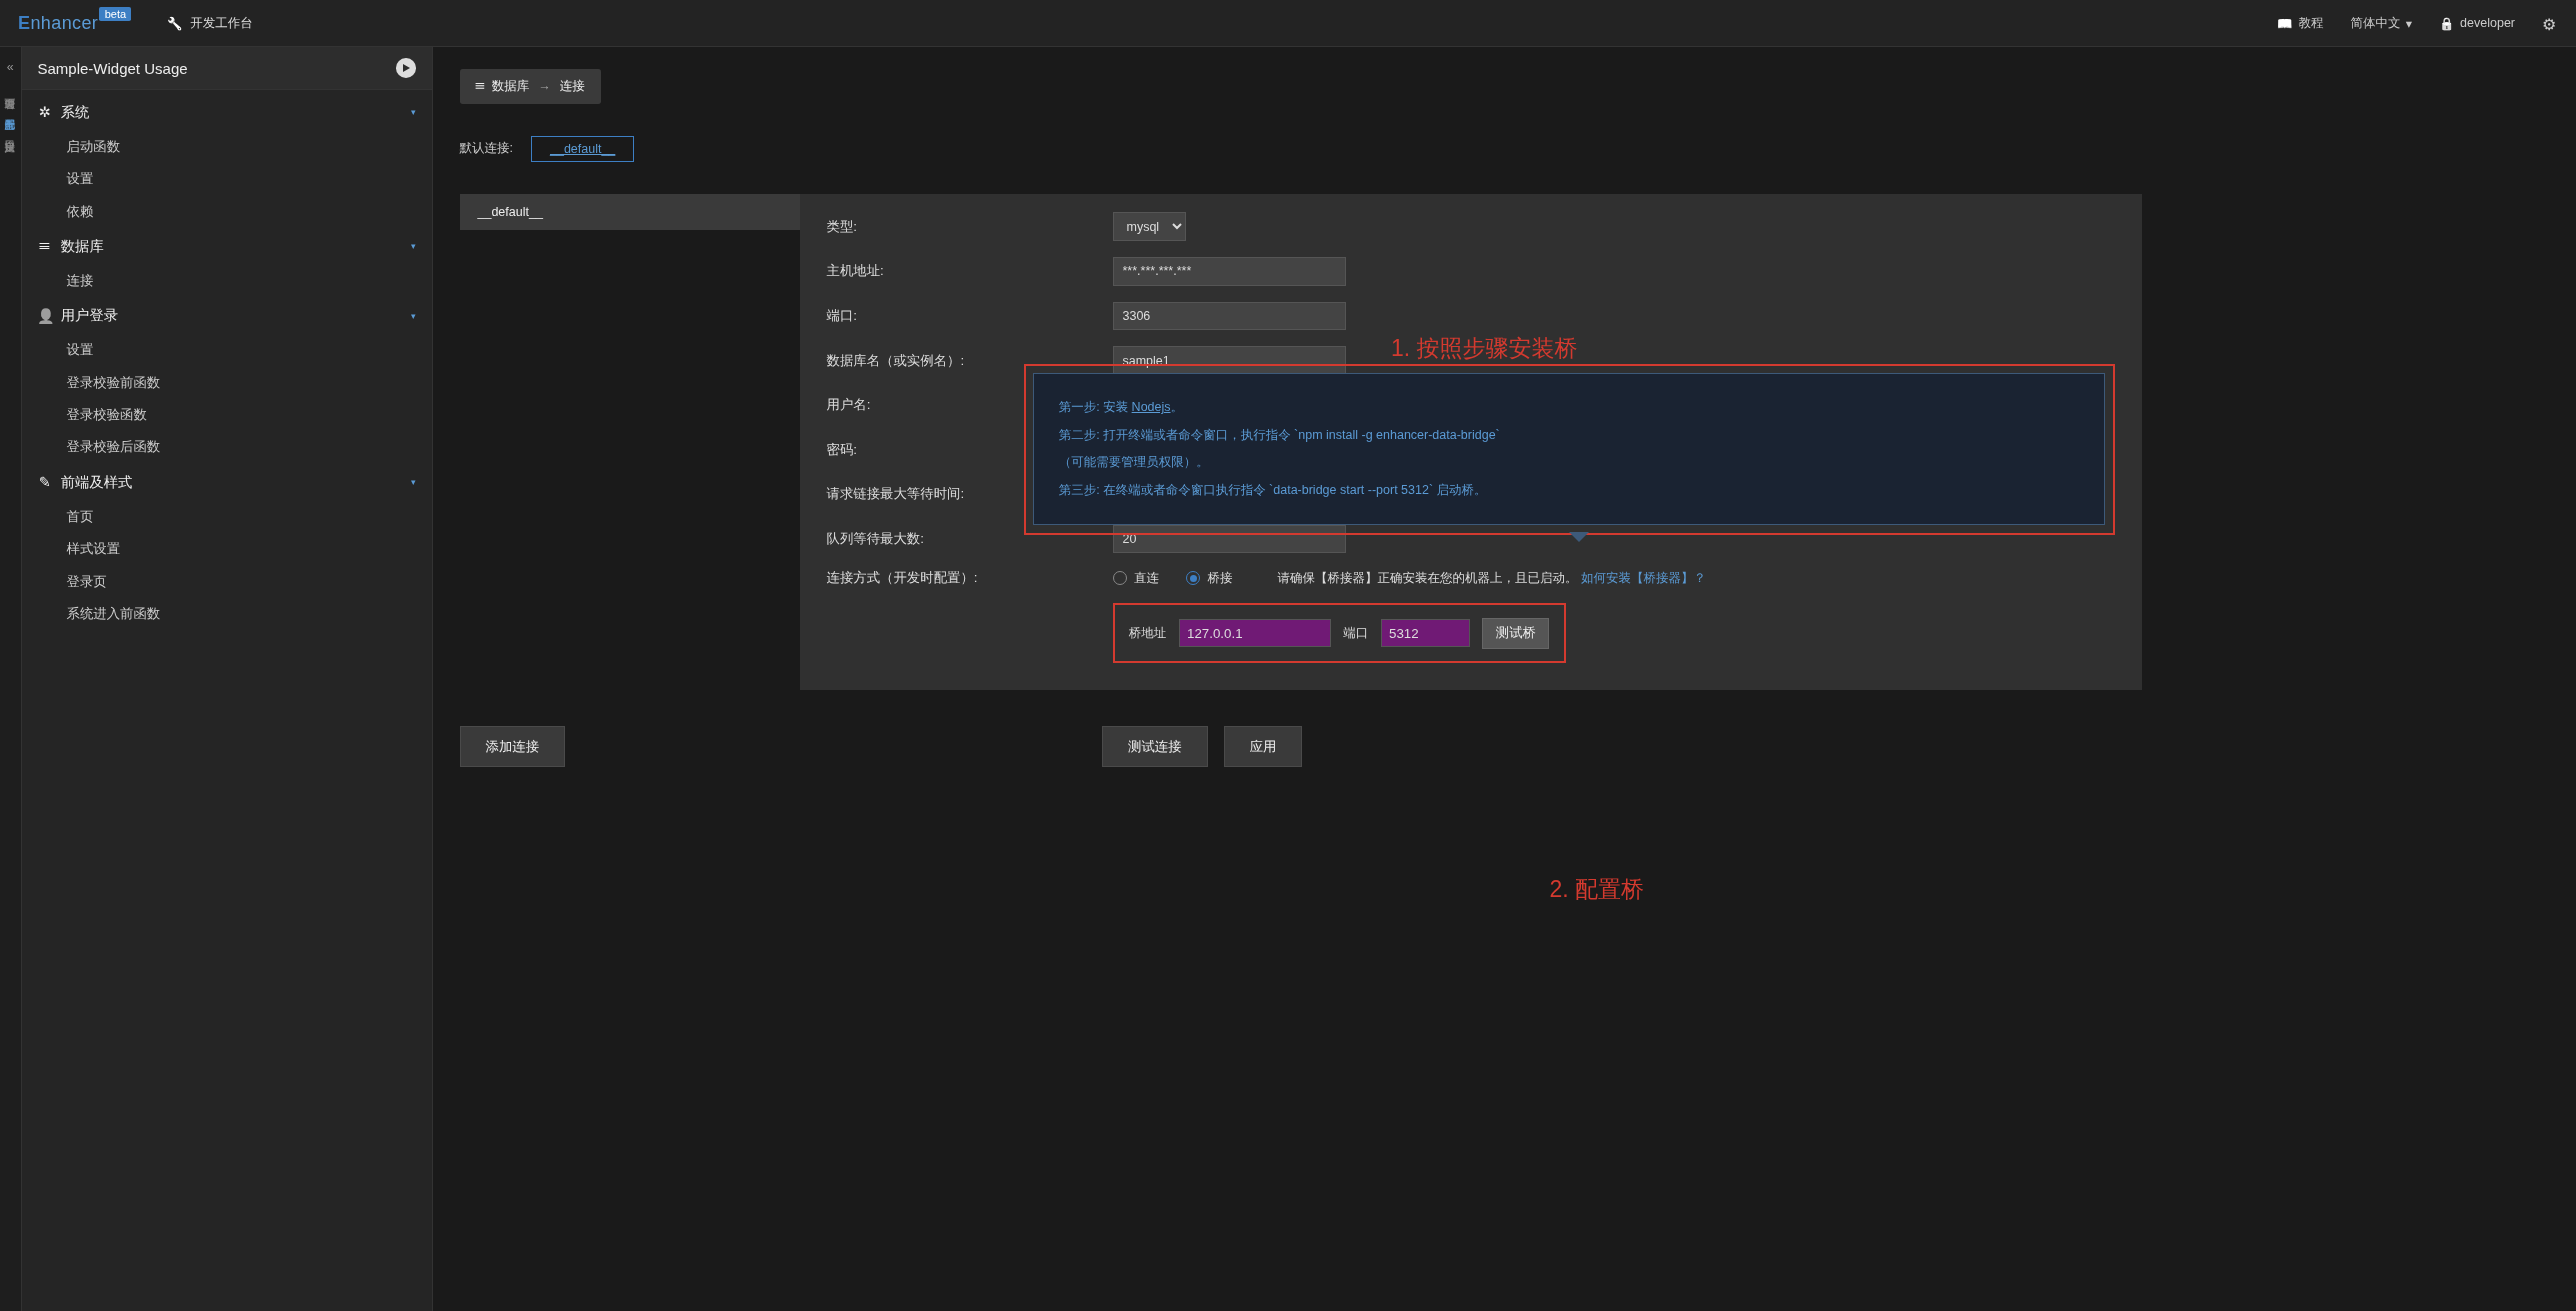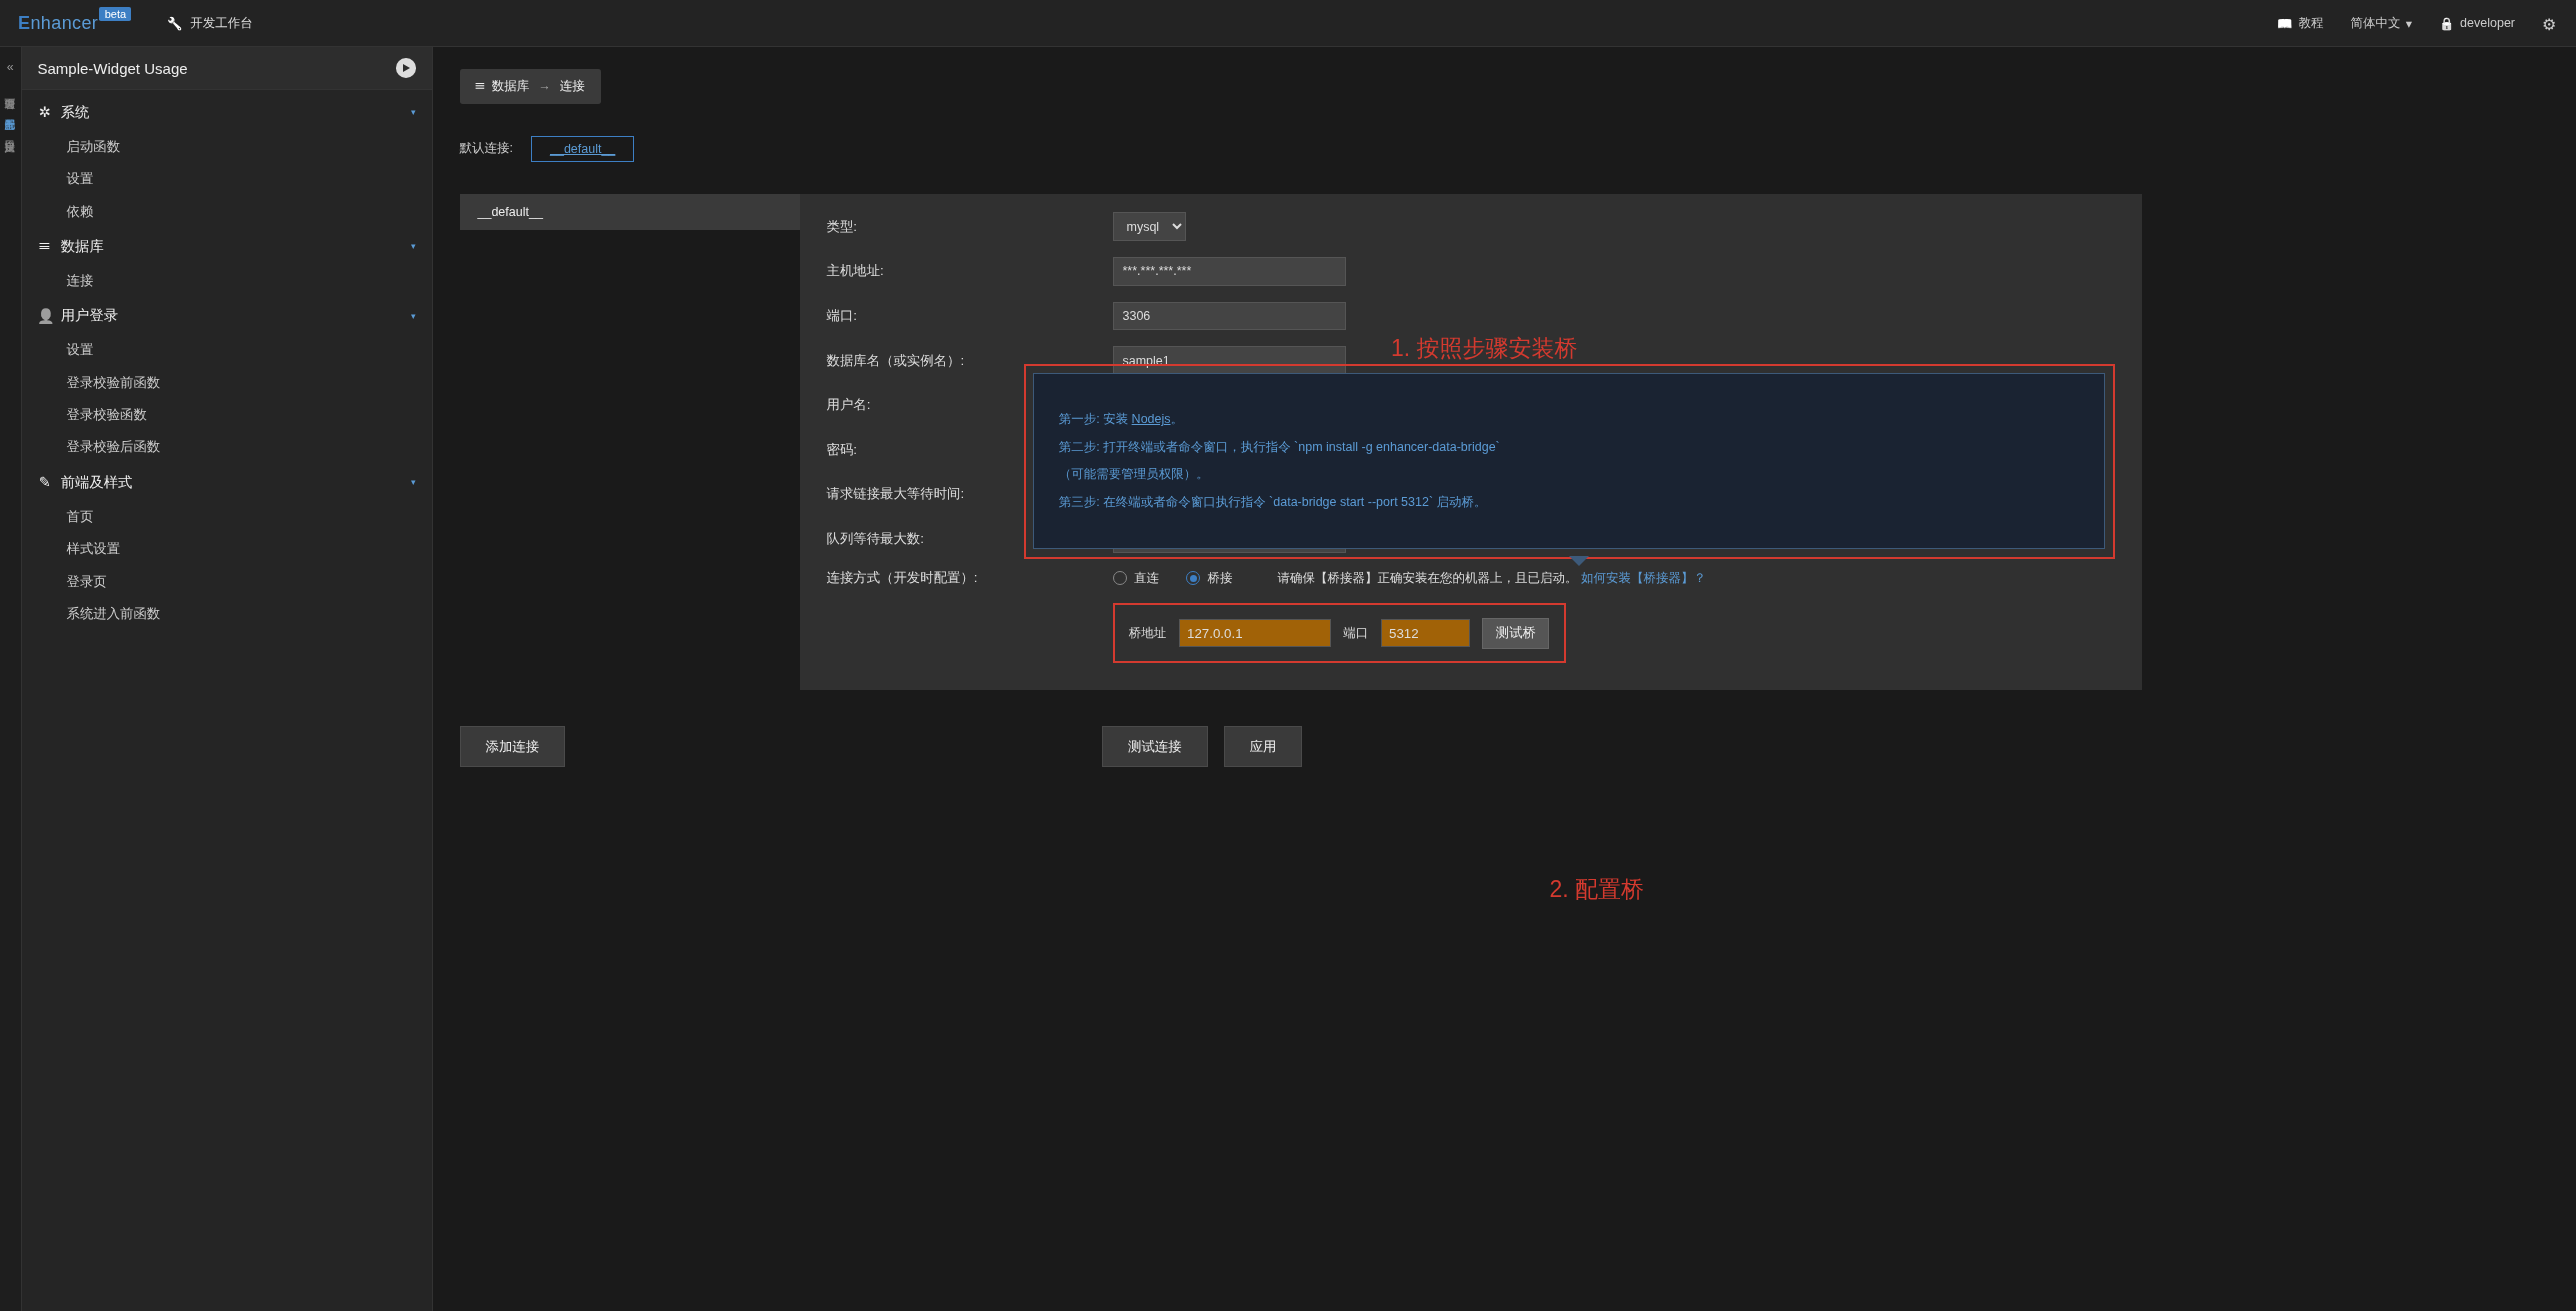--- a/index.html
+++ b/index.html
@@ -167,36 +167,36 @@
 .bridge-config {
   border: 2.7px solid #d43a2f;
   padding: 12.5px 14.3px;
   display: flex;
   align-items: center;
   gap: 12.5px;
   margin-left: 286px;
   margin-top: 9px;
   width: fit-content;
 }
-.bridge-input { width: 152px; background: #a16207; border: 0.9px solid #555; color: #ddd; padding: 5.4px 7.2px; }
+.bridge-input { width: 152px; background: #701a75; border: 0.9px solid #555; color: #ddd; padding: 5.4px 7.2px; }
 .bridge-input.small { width: 89px; }
 .test-bridge-btn { background: #555; color: #eee; border: 0.9px solid #666; padding: 5.4px 12.5px; cursor: pointer; }
 
 .tooltip-box {
   position: absolute;
   border: 2.7px solid #d43a2f;
   padding: 7.2px;
   right: 27px;
   top: 170px;
   width: 1091px;
 }
 .tooltip-inner {
   background: #1a2332;
   border: 0.9px solid #3d5a7a;
-  padding: 32px 25px;
+  padding: 20px 25px;
   color: #5b9bd5;
   line-height: 2.2;
 }
 .tooltip-inner .underline { text-decoration: underline; }
 .tooltip-pointer {
   position: absolute;
   bottom: -9px;
   left: 50%;
   width: 0; height: 0;
   border-left: 10.7px solid transparent;

